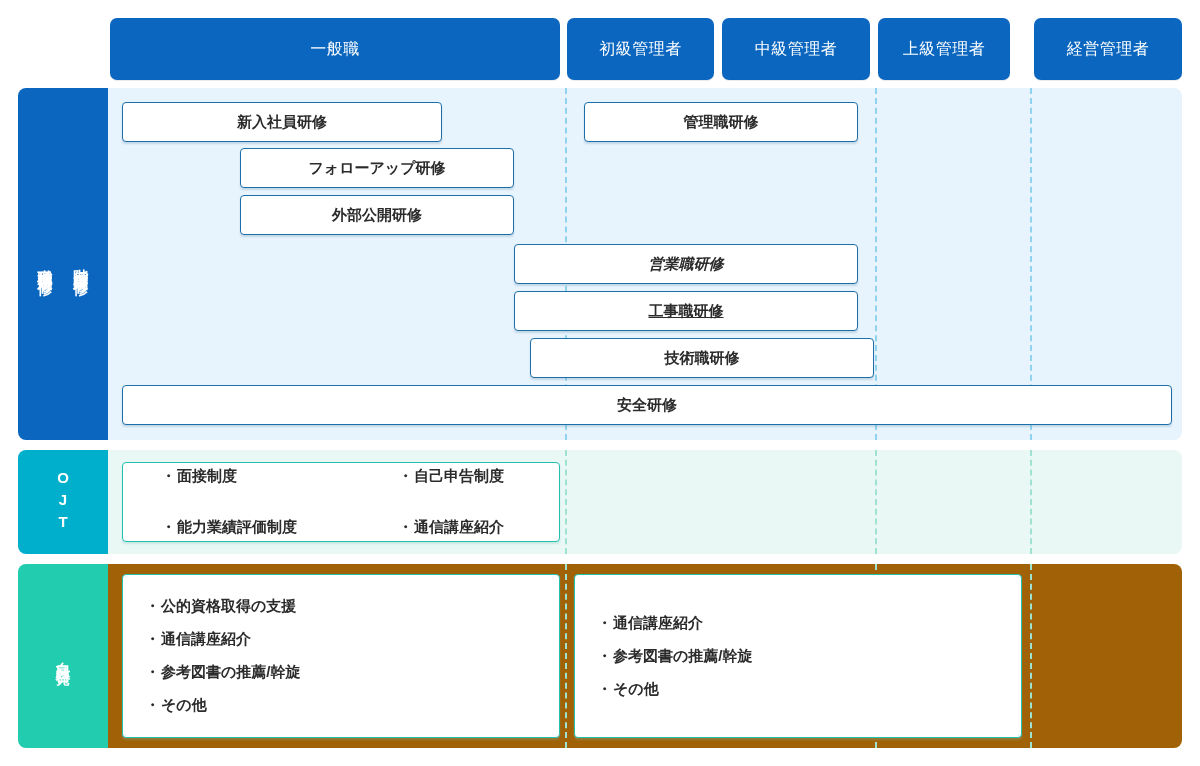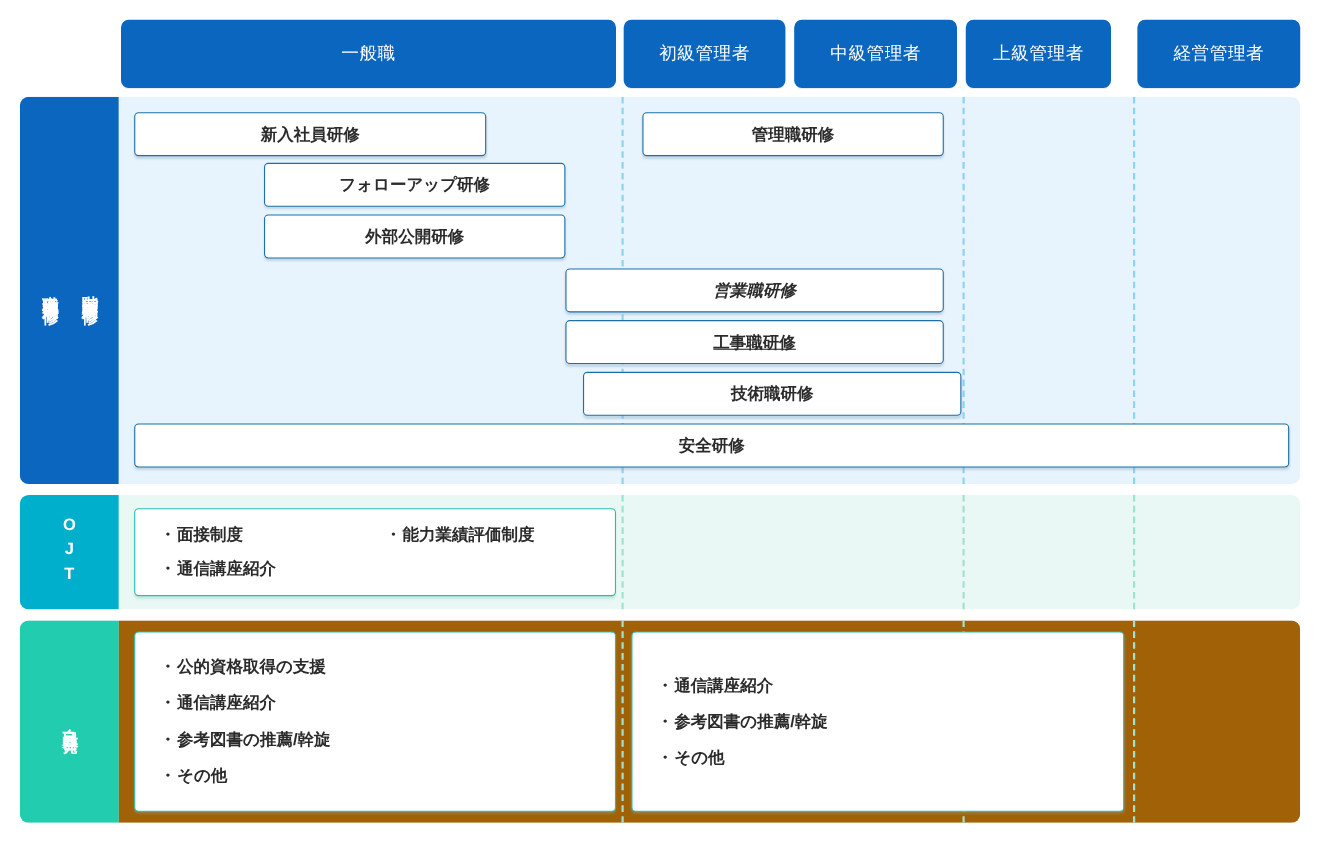--- a/index.html
+++ b/index.html
@@ -85,21 +85,22 @@
     border:1px solid #23BFB0;
     border-radius:4px;
     box-shadow:0 2px 2px rgba(120,190,180,.28);
     box-sizing:border-box;
     display:flex;flex-direction:column;justify-content:center;
   }
   .grid2{
     display:grid;
     grid-template-columns:205px auto;
     row-gap:12px;
-    padding-left:22px;
+    padding-left:38px;
+    gap:32px;
   }
   .item{
     font-size:15px;font-weight:bold;color:#2b2b2b;
     white-space:nowrap;
   }
   .item::before{content:"\30FB";margin-right:1px;}
   .col{display:flex;flex-direction:column;gap:14px;padding-left:22px;}
 </style>
 </head>
 <body>
@@ -176,20 +177,21 @@
       <span class="vlabel-latin">OJT</span>
     </div>
     <div class="band-body">
       <div class="vdiv teal" style="left:457px;"></div>
       <div class="vdiv teal" style="left:767px;"></div>
       <div class="vdiv teal" style="left:922px;"></div>
 
       <div class="listbox" style="left:14px;top:12px;width:438px;height:80px;">
         <div class="grid2">
           <span class="item">面接制度</span>
+          <span class="item">自己申告制度</span>
           <span class="item">能力業績評価制度</span>
           <span class="item">通信講座紹介</span>
         </div>
       </div>
     </div>
   </div>
 
   <div class="band" id="band-jiko">
     <div class="band-side">
       <span class="vlabel">自己啓発</span>

